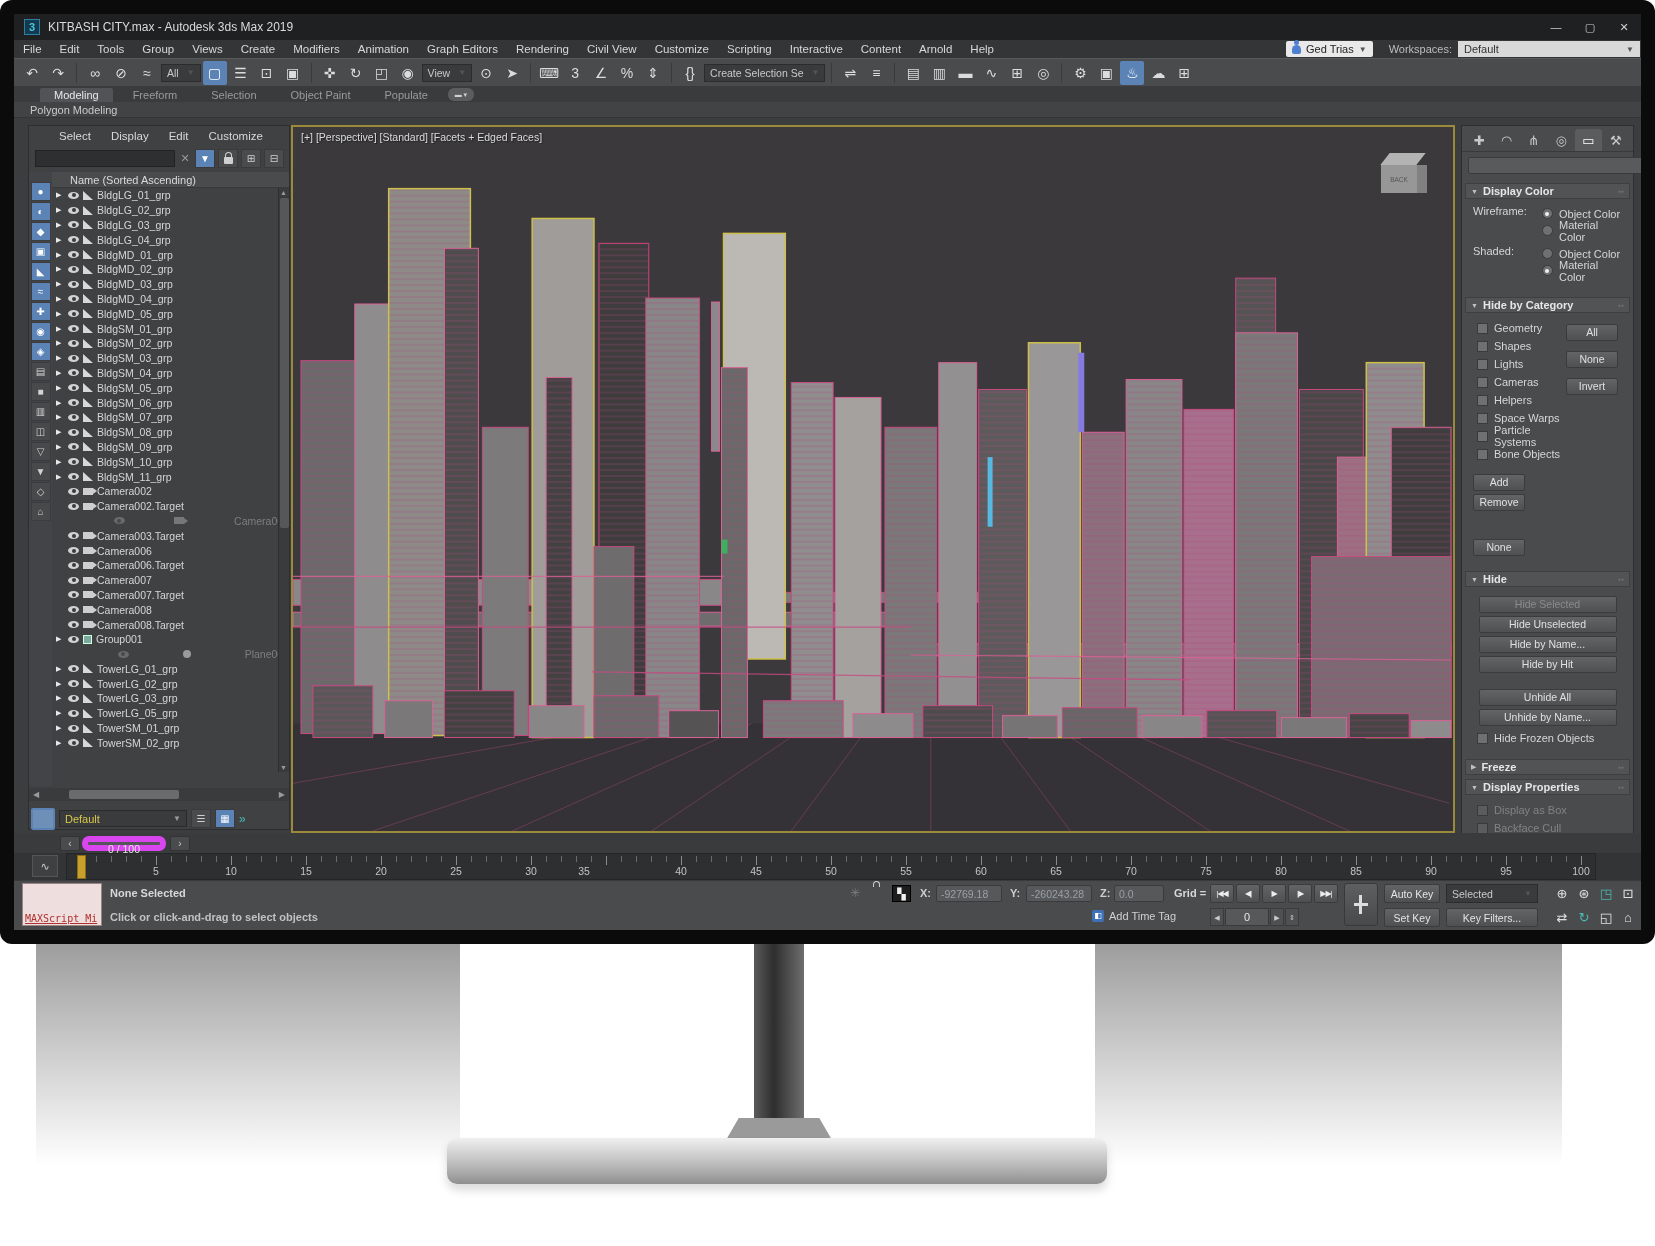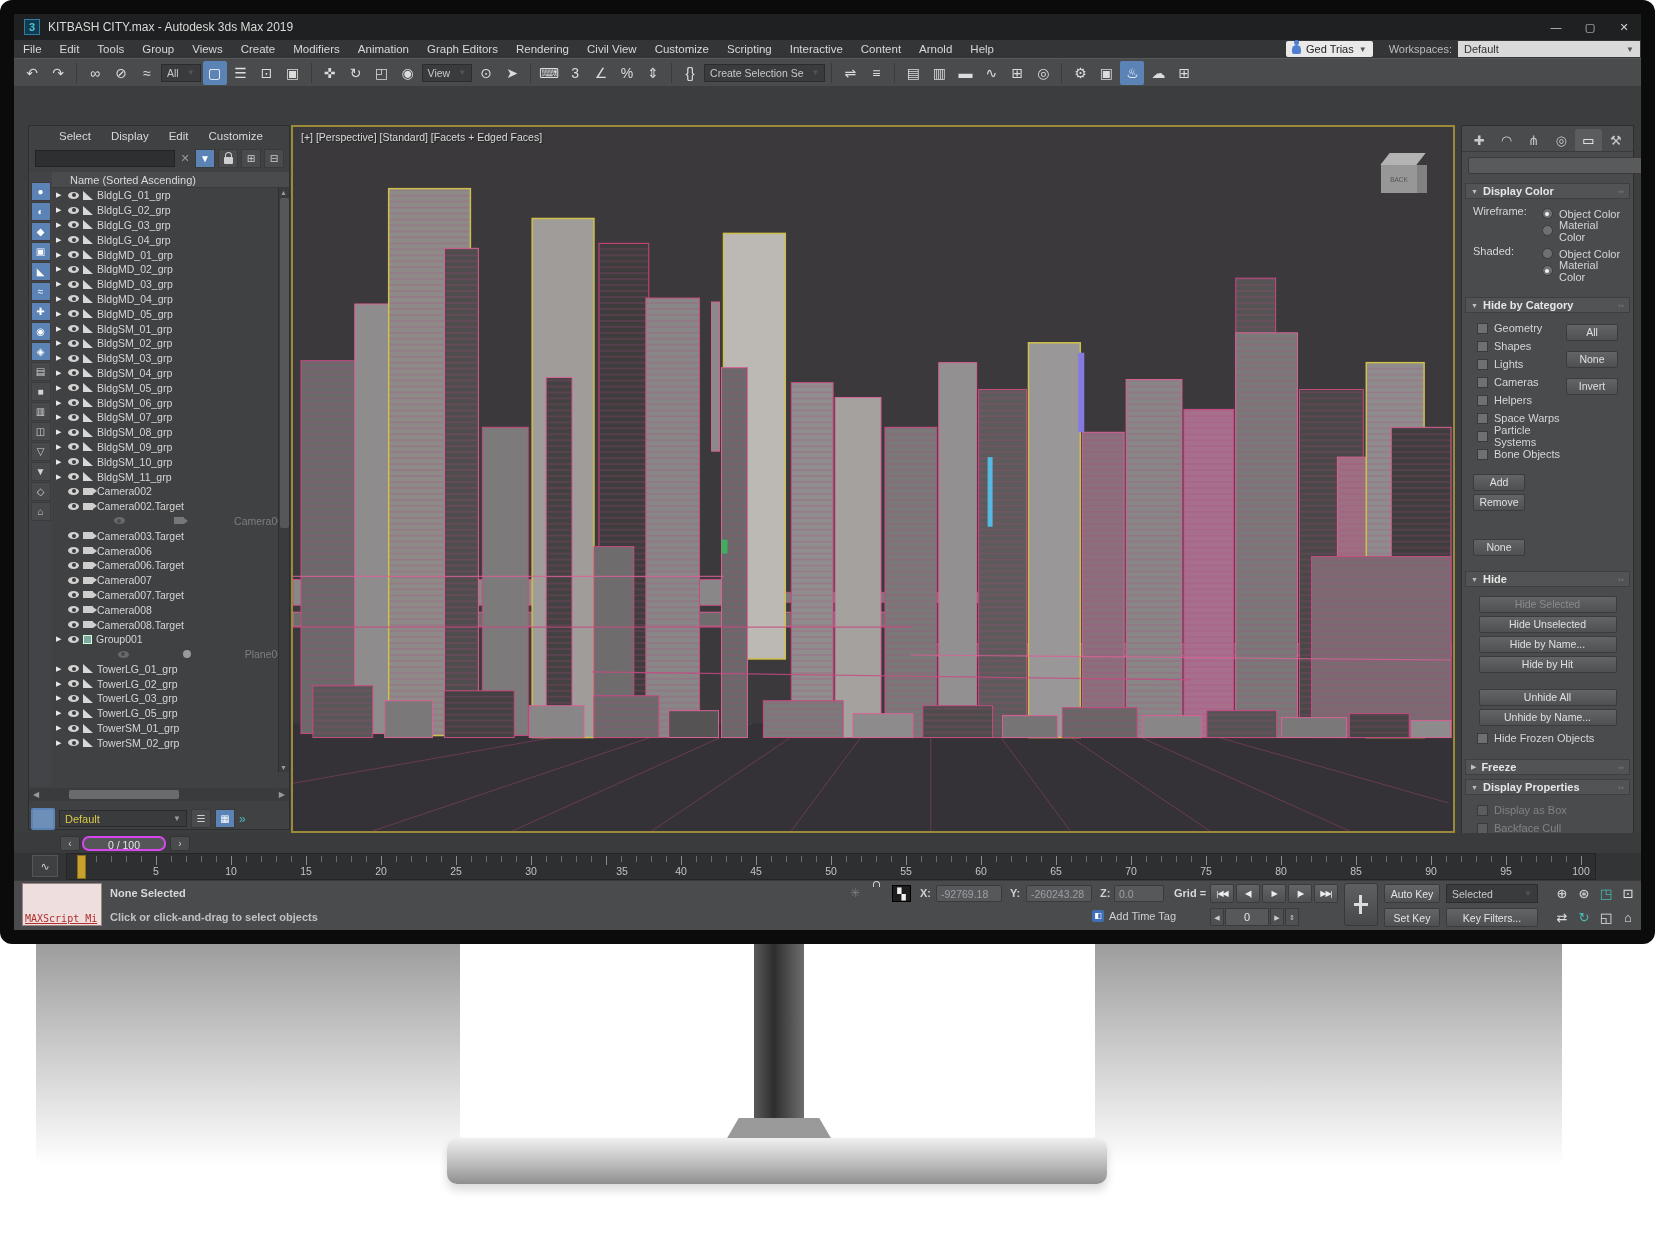--- a/index.html
+++ b/index.html
@@ -114,21 +114,21 @@
   .dcgrid { display:flex; gap:8px; padding-left:4px; }
   .dclabels { width:62px; color:#d6d6d6; }
   .cplist { width:104px; height:86px; border:1px solid #c6c6c6; background:#4a4b4d; color:#f0f0f0; font-size:10.5px; padding:1px 3px; line-height:13px; }
   .hbcwrap { display:flex; }
   .hbcleft { flex:1; }
   .hbcright { width:60px; padding-top:2px; }
 
   
   .trackrow { position:absolute; left:0; top:819px; width:100%; height:20px; background:#3a3b3d; }
   .tb-btn { position:absolute; top:3px; width:20px; height:15px; background:#4a4b4d; border:1px solid #333; border-radius:2px; color:#c9c9c9; text-align:center; line-height:13px; font-size:10px; }
-  .tb-field { position:absolute; left:68px; top:3px; width:84px; height:15px; background:#555658; border:2px solid #d946ef; border-radius:7px; color:#e6e6e6; text-align:center; line-height:14px; font-size:10.5px; }
+  .tb-field { position:absolute; left:68px; top:3px; width:84px; height:15px; background:#555658; border:6px solid #d946ef; border-radius:7px; color:#e6e6e6; text-align:center; line-height:14px; font-size:10.5px; }
   .rulerrow { position:absolute; left:0; top:839px; width:100%; height:27px; background:#333436; }
   .curvebtn { position:absolute; left:18px; top:2px; width:26px; height:22px; background:#3f4042; border:1px solid #555; color:#c9c9c9; font-size:11px; text-align:center; line-height:20px; }
   .ruler { position:absolute; left:52px; top:0; width:1530px; height:27px; background:#2e2f31; border:1px solid #242527; }
   .tick { position:absolute; top:2px; width:1px; height:6px; background:#6a6b6d; }
   .tick.major { height:9px; background:#8a8b8d; }
   .ticklabel { position:absolute; top:11px; width:30px; margin-left:-15px; text-align:center; color:#c4c4c4; font-size:10.5px; }
   .playhead { position:absolute; top:1px; width:9px; height:24px; background:#c8a02c; border:1px solid #8a6d1a; }
 
   
   .statusrow1 { position:absolute; left:0; top:866px; width:100%; height:25px; background:#4a4b4d; border-top:1px solid #3a3a3c; }
@@ -260,20 +260,31 @@
         <div class="tbtn">⊞</div>
         <div class="tbtn">◎</div>
         <div class="tsep"></div>
         <div class="tbtn">⚙</div>
         <div class="tbtn">▣</div>
         <div class="tbtn hl">♨</div>
         <div class="tbtn">☁</div>
         <div class="tbtn">⊞</div>
       </div>
 
+    <div class="ribbontabs" id="ribbontabs">
+        <div class="rtab active">Modeling</div>
+        <div class="rtab">Freeform</div>
+        <div class="rtab">Selection</div>
+        <div class="rtab">Object Paint</div>
+        <div class="rtab">Populate</div>
+        <div class="rmedia">▬ ▾</div>
+      </div>
+    <div class="ribbonpanel">
+      <span>Polygon Modeling</span>
+    </div>
 
     <div class="explorer">
       <div class="exmenus" id="exmenus">
           <div class="exmenu">Select</div>
           <div class="exmenu">Display</div>
           <div class="exmenu">Edit</div>
           <div class="exmenu">Customize</div>
         </div>
       <div class="exsearchrow">
         <input class="exsearch" value="" style="">
@@ -884,21 +895,21 @@
           <div class="tick" style="left: 419px;"></div>
           <div class="tick" style="left: 434px;"></div>
           <div class="tick" style="left: 449px;"></div>
           <div class="tick major" style="left: 464px;"></div>
           <div class="ticklabel" style="left: 464px;">30</div>
           <div class="tick" style="left: 479px;"></div>
           <div class="tick" style="left: 494px;"></div>
           <div class="tick" style="left: 509px;"></div>
           <div class="tick" style="left: 524px;"></div>
           <div class="tick major" style="left: 539px;"></div>
-          <div class="ticklabel" style="left: 555px;">35</div>
+          <div class="ticklabel" style="left: 517px;">35</div>
           <div class="tick" style="left: 554px;"></div>
           <div class="tick" style="left: 569px;"></div>
           <div class="tick" style="left: 584px;"></div>
           <div class="tick" style="left: 599px;"></div>
           <div class="tick major" style="left: 614px;"></div>
           <div class="ticklabel" style="left: 614px;">40</div>
           <div class="tick" style="left: 629px;"></div>
           <div class="tick" style="left: 644px;"></div>
           <div class="tick" style="left: 659px;"></div>
           <div class="tick" style="left: 674px;"></div>

